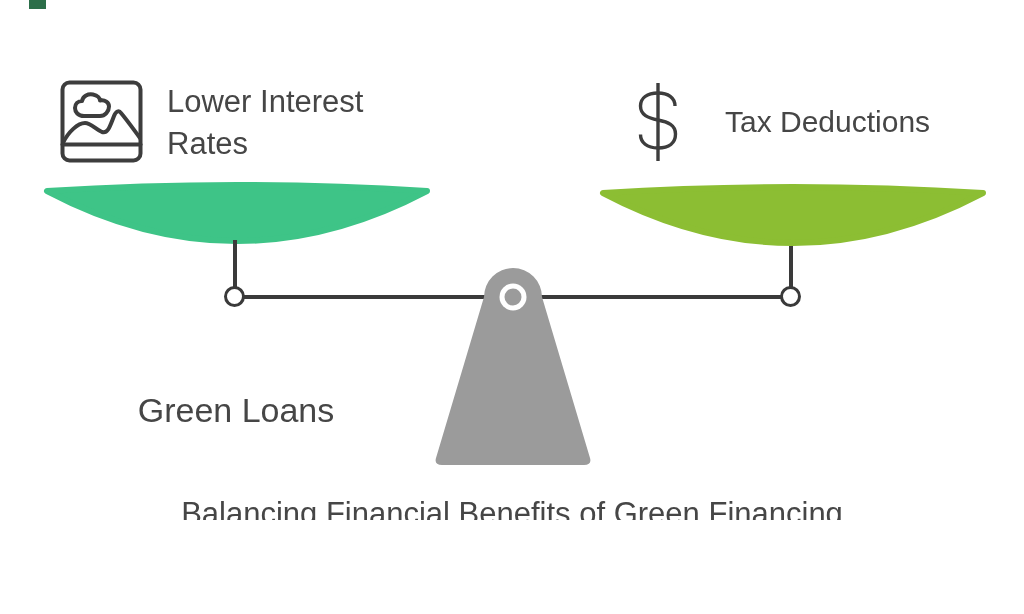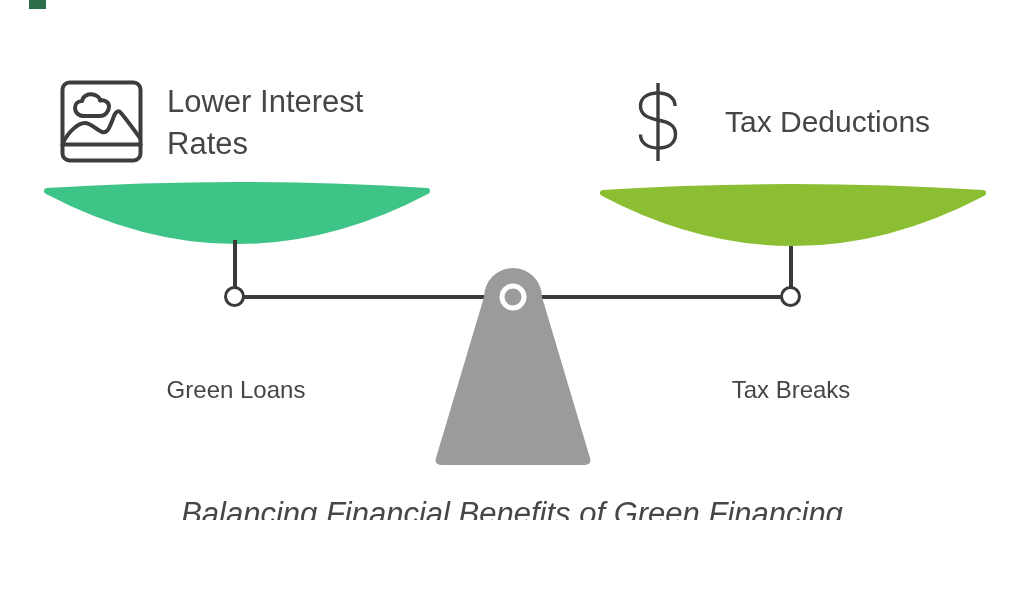--- a/index.html
+++ b/index.html
@@ -21,24 +21,24 @@
   
   .hanger{width:4px;background:#3a3a3a;}
   #left-hanger{left:233px;top:240px;height:50px;}
   #right-hanger{left:789px;top:246px;height:44px;}
   #beam{left:240px;top:295px;width:546px;height:4px;background:#3a3a3a;}
   .joint{width:15px;height:15px;border:3.5px solid #3a3a3a;border-radius:50%;background:#fff;}
   #left-joint{left:224px;top:286px;}
   #right-joint{left:780px;top:286px;}
   #fulcrum{left:433px;top:268px;width:160px;height:200px;}
   
-  .pan-label{font-size:24px;line-height:42px;white-space:nowrap;transform:translateX(-50%);}
+  .pan-label{font-size:34px;line-height:42px;white-space:nowrap;transform:translateX(-50%);margin-top:20px;}
   #left-label{left:236px;top:369px;}
   #right-label{left:791px;top:369px;}
-  #caption{left:512px;top:493px;font-size:31px;line-height:42px;white-space:nowrap;transform:translateX(-50%);font-style:italic;}
+  #caption{left:512px;top:493px;font-size:31px;line-height:42px;white-space:nowrap;transform:translateX(-50%);}
 </style>
 </head>
 <body>
 
 <div id="canvas" style="color: rgb(70, 70, 70); background-color: rgb(255, 255, 255);">
 
   <div id="corner-marker" class="abs" style="background-color: rgb(44, 110, 73);"></div>
 
   <svg id="pic-icon" class="abs" viewBox="0 0 83 83">
     <g fill="none" stroke-width="4" stroke-linecap="round" stroke-linejoin="round" stroke="#3d3d3d">
@@ -71,17 +71,16 @@
   <div id="left-joint" class="abs joint" style="border-color: rgb(58, 58, 58);"></div>
   <div id="right-joint" class="abs joint" style="border-color: rgb(58, 58, 58);"></div>
 
   <svg id="fulcrum" class="abs" viewBox="0 0 160 200">
     <path d="M80,0 A29,29 0 0 1 109,29 L157,190 Q159,197 151,197 L9,197 Q1,197 3,190 L51,29 A29,29 0 0 1 80,0 Z" fill="#9b9b9b"></path>
     <circle cx="80" cy="29" r="13.5" fill="#ffffff"></circle>
     <circle cx="80" cy="29" r="8.5" fill="#9b9b9b"></circle>
   </svg>
 
   <div id="left-label" class="abs pan-label">Green Loans</div>
-  <div id="right-label" class="abs pan-label">Tax Breaks</div>
 
   <div id="caption" class="abs">Balancing Financial Benefits of Green Financing</div>
 
 </div>
 
 </body></html>

